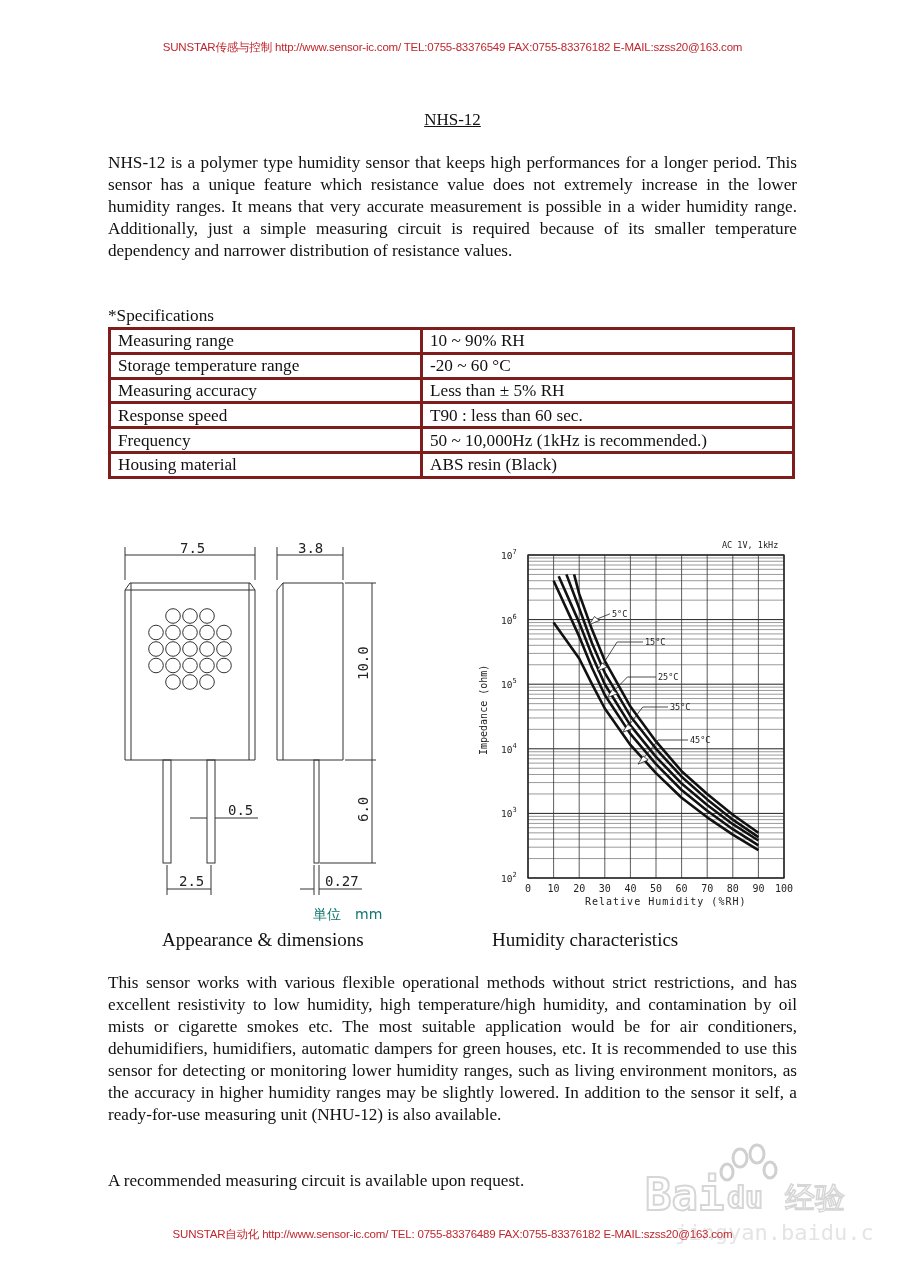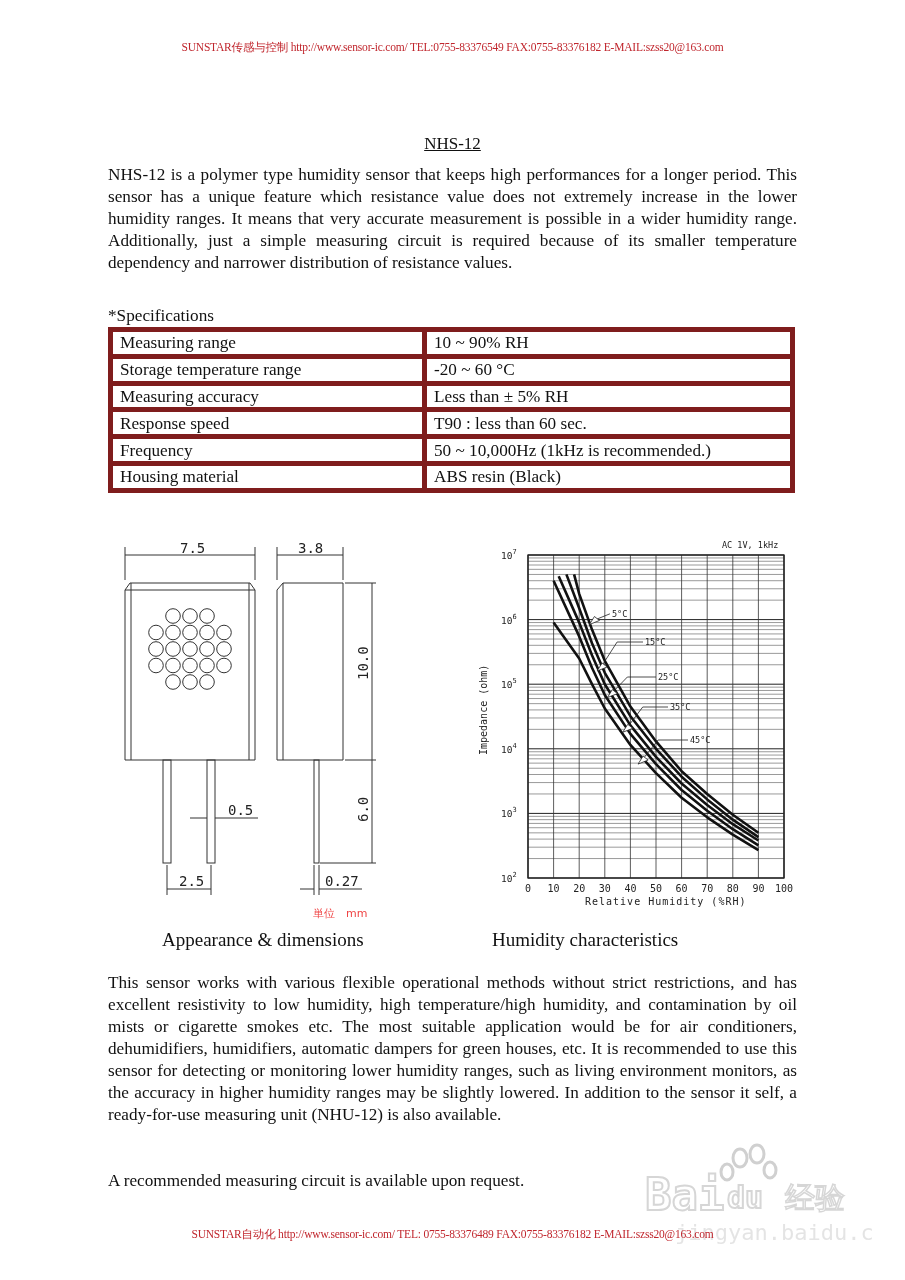--- a/index.html
+++ b/index.html
@@ -1,39 +1,39 @@
 <!DOCTYPE html>
 <html><head>
 <meta charset="utf-8">
 <style>
   html, body { margin:0; padding:0; background:#ffffff; }
   body { width:905px; height:1280px; position:relative; overflow:hidden;
          font-family:"Liberation Serif","DejaVu Serif",serif; color:#111; }
   .hdr { position:absolute; left:0; width:905px; text-align:center;
-         font-family:Liberation Serif, serif; font-size:11.5px;
+         font-family:Liberation Sans, sans-serif; font-size:11.5px;
          color:#c0262d; letter-spacing:-0.2px; }
   .hdr.top { top:40px; }
   .hdr.bot { top:1227px; }
   .title { position:absolute; top:110px; left:0; width:905px; text-align:center;
-           font-size:17px;margin-top:24px; }
+           font-size:17px; }
   .title span { text-decoration:underline; }
   .para { position:absolute; left:108px; width:689px; font-size:17.2px; line-height:22px;
           text-align:justify; }
-  .p1 { top:164px;font-family:Liberation Serif, serif; }
+  .p1 { top:152px;font-family:Liberation Serif, serif; }
   .p2 { top:972px; }
   .p3 { top:1170px; text-align:left; }
   .spec-label { position:absolute; top:306px; left:108px; font-size:17.2px; }
   table.spec { position:absolute; top:327px; left:108px; width:687px;
                border-collapse:collapse; font-size:17.2px; }
-  table.spec td { border:5px solid #7f1d1d; padding:0 7px; height:21.8px; line-height:21px; }
+  table.spec td { border:3px solid #7f1d1d; padding:0 7px; height:21.8px; line-height:21px; }
   table.spec td.k { width:295px; }
   .fig { position:absolute; }
   .cap { position:absolute; top:929px; font-size:19px; }
-  .unit { position:absolute; top:906px; left:313px; font-size:11px;
-          font-family:"DejaVu Sans",sans-serif; color:#ef4444; }
+  .unit { position:absolute; top:906px; left:313px; font-size:14px;
+          font-family:"DejaVu Sans",sans-serif; color:#0f766e; }
   svg text { font-family:"DejaVu Sans Mono","Liberation Mono",monospace; }
   .wm { position:absolute; left:645px; top:1140px; width:230px; height:110px; opacity:0.55; }
 </style>
 </head>
 <body>
 
 <div class="hdr top">SUNSTAR传感与控制 http://www.sensor-ic.com/ TEL:0755-83376549 FAX:0755-83376182 E-MAIL:szss20@163.com</div>
 
 <div class="title"><span>NHS-12</span></div>
 

